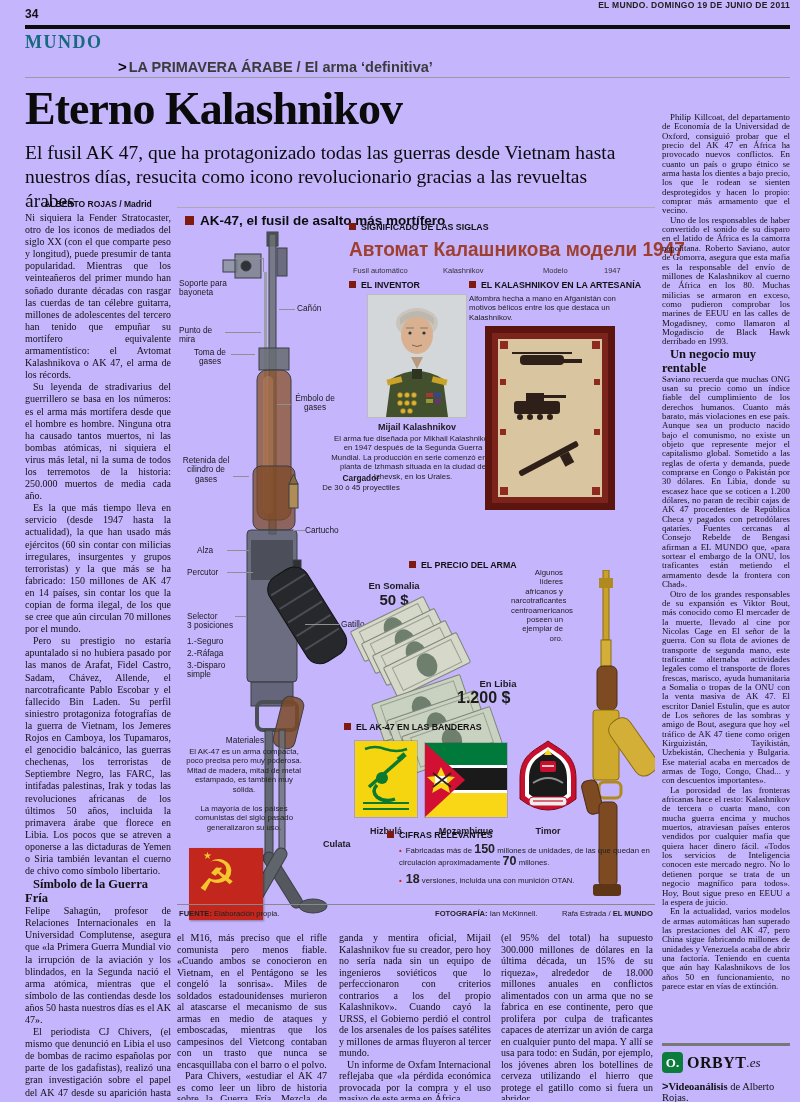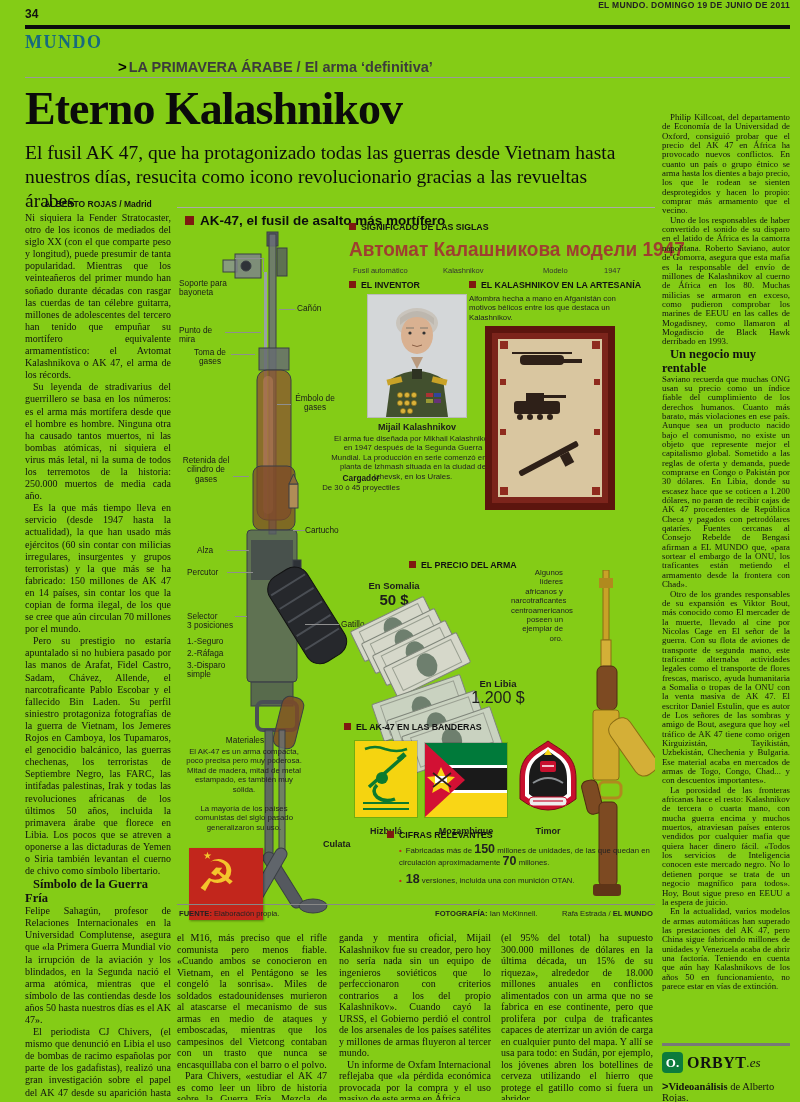--- a/index.html
+++ b/index.html
@@ -1,16 +1,16 @@
 <!DOCTYPE html>
 <html><head>
 <meta charset="utf-8">
 <style>
   html,body{margin:0;padding:0;background:#e9e9e6;}
-  .page{position:relative;width:800px;height:1102px;margin:0 auto;background:#84cc16;
+  .page{position:relative;width:800px;height:1102px;margin:0 auto;background:#c4b5fd;
         font-family:"Liberation Serif",serif;color:#111;overflow:hidden;}
   [data-name]{box-sizing:border-box;}
 
   
   .pagenum{position:absolute;left:25px;top:7px;font:bold 12px "Liberation Sans",sans-serif;}
   .edition{position:absolute;right:10px;top:0;font:bold 8.5px "Liberation Sans",sans-serif;letter-spacing:.3px;color:#222;}
   .topbar{position:absolute;left:25px;right:10px;top:25px;height:4px;background:#0d0d0d;}
   .section{position:absolute;left:25px;top:32px;font:600 18px "Liberation Serif",serif;color:#176a7e;letter-spacing:1.5px;}
   .kicker{position:absolute;left:118px;top:58px;font:bold 14.5px "Liberation Sans",sans-serif;color:#3c3c3c;}
   .kicker .arr{color:#000;font-size:15px;margin-right:2px;}
@@ -86,21 +86,21 @@
   .mat-n{position:absolute;left:10px;top:596px;width:114px;text-align:center;}
   .soviet{position:absolute;left:12px;top:640px;width:74px;height:72px;background:#c2261c;box-shadow:1px 1px 2px rgba(0,0,0,.35);}
   .soviet .hs{position:absolute;left:8px;top:2px;font:44px "DejaVu Sans",sans-serif;color:#f4c52c;}
   .soviet .st{position:absolute;left:14px;top:2px;font:10px "DejaVu Sans",sans-serif;color:#f4c52c;}
 
   
   .p-prc{left:232px;top:352px;}
   .somlab{position:absolute;left:182px;top:372px;width:70px;text-align:center;font-weight:bold;font-size:9.5px;}
   .somprice{position:absolute;left:182px;top:383px;width:70px;text-align:center;font-weight:bold;font-size:15px;}
   .liblab{position:absolute;left:288px;top:470px;width:66px;text-align:center;font-weight:bold;font-size:9.5px;}
-  .libprice{position:absolute;left:280px;top:481px;width:82px;text-align:center;font-weight:normal;font-size:16px;}
+  .libprice{position:absolute;left:280px;top:481px;width:82px;font-weight:bold;font-size:16px;}
   .goldcap{position:absolute;left:334px;top:360px;width:52px;text-align:right;}
   .stackA{position:absolute;left:176px;top:398px;width:130px;height:100px;}
   .stackB{position:absolute;left:198px;top:476px;width:140px;height:108px;}
   .bill{position:absolute;width:82px;height:34px;background:#d6d8ca;border:1px solid #7f857a;border-radius:2px;transform:rotate(-26deg);}
   .bill::after{content:"";position:absolute;left:7px;right:7px;top:3px;bottom:3px;border:1px solid #9aa092;}
   .bill::before{content:"";position:absolute;left:50%;top:50%;width:20px;height:24px;margin:-12px 0 0 -10px;background:#6e7f6e;border-radius:50%;}
   .stackB .bill{width:94px;height:40px;background:#c9d2c0;transform:rotate(-19deg);}
   .goldrifle{position:absolute;left:382px;top:362px;}
 
   

